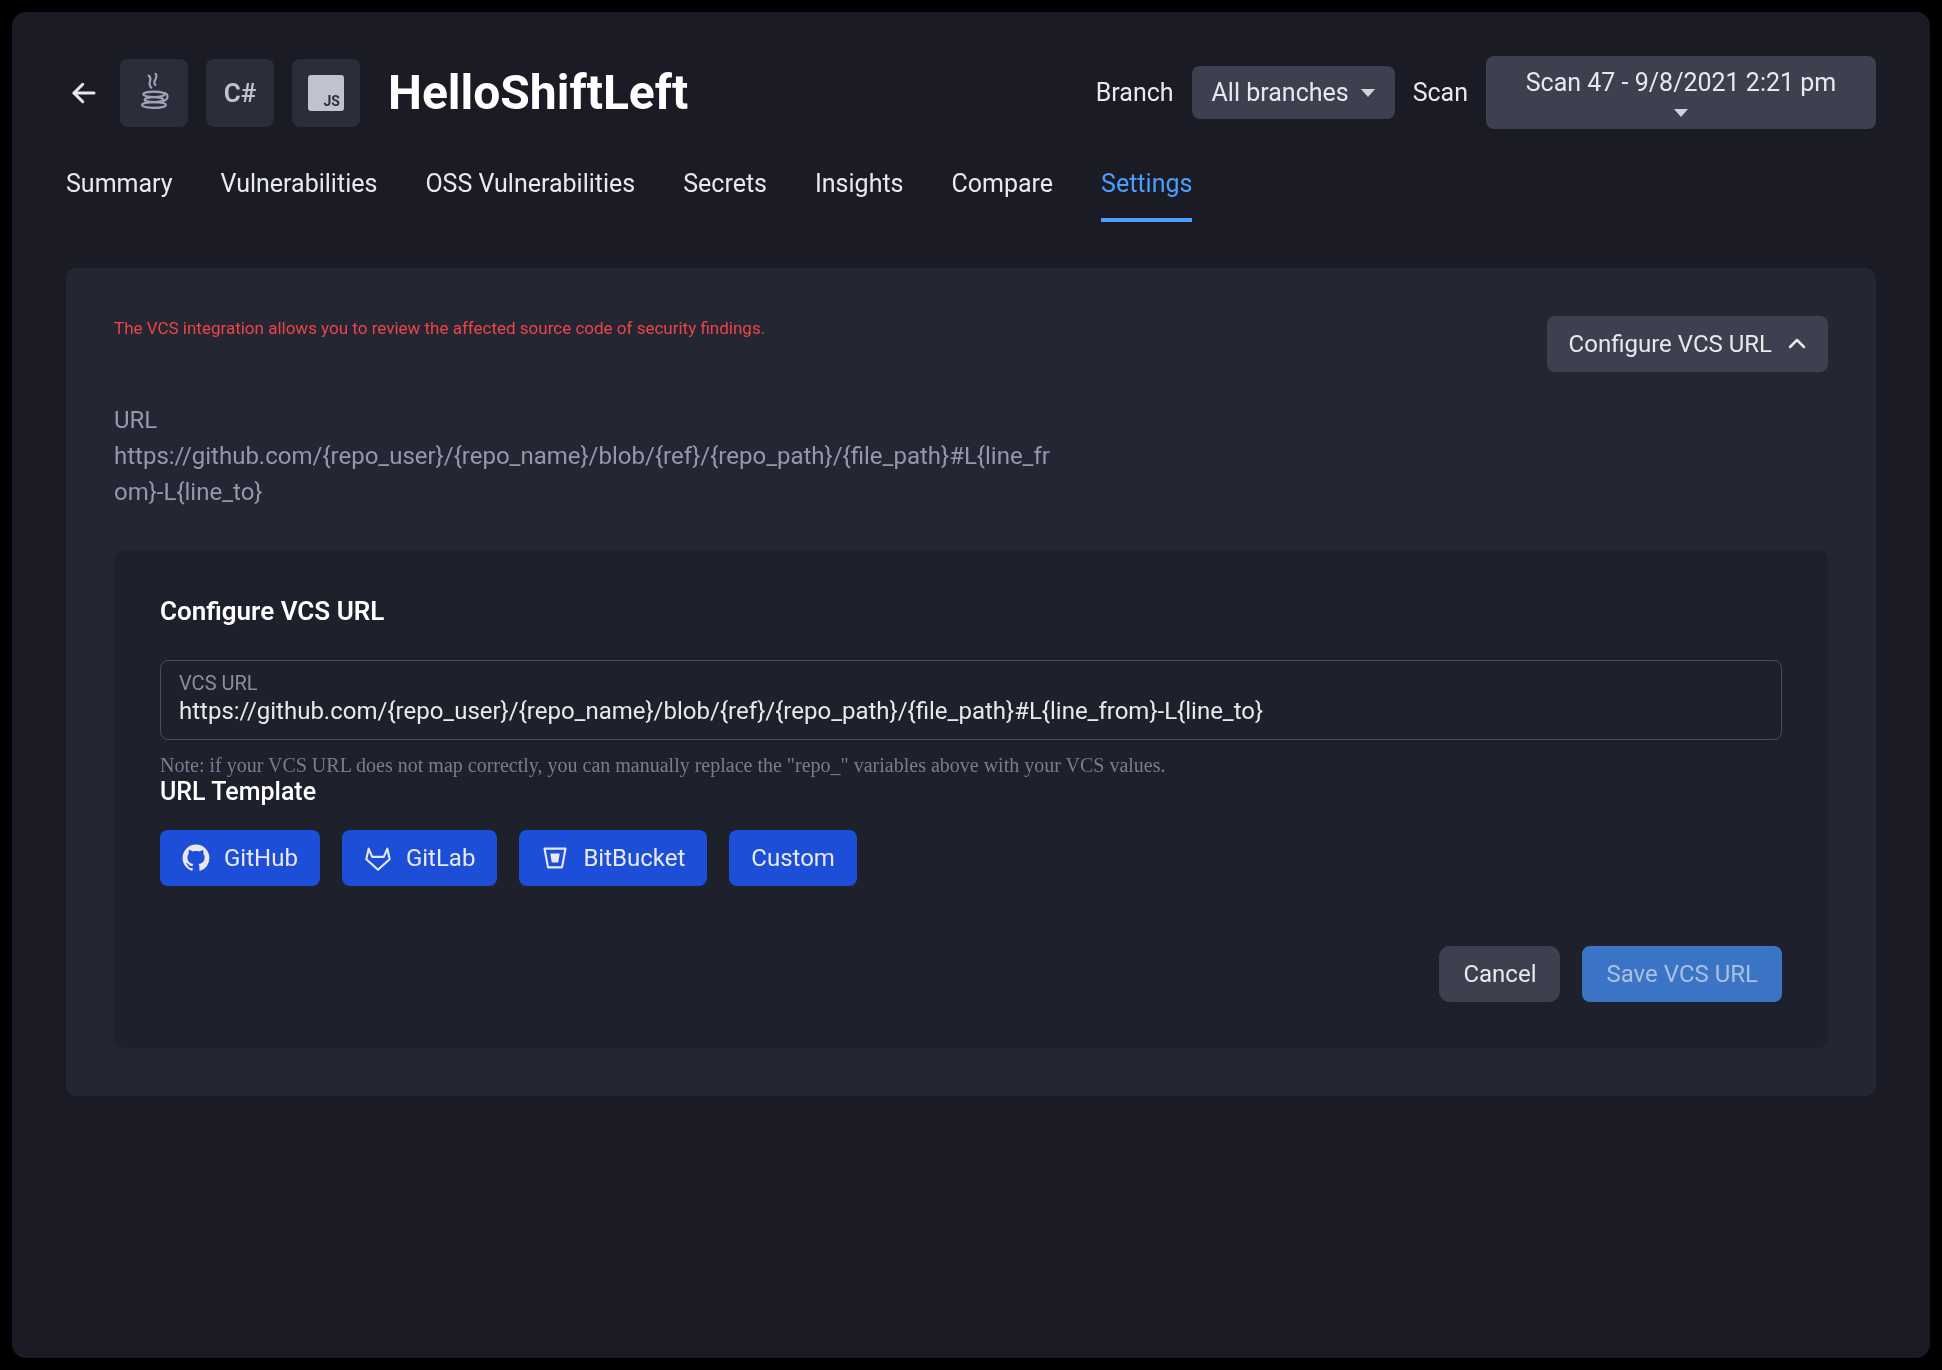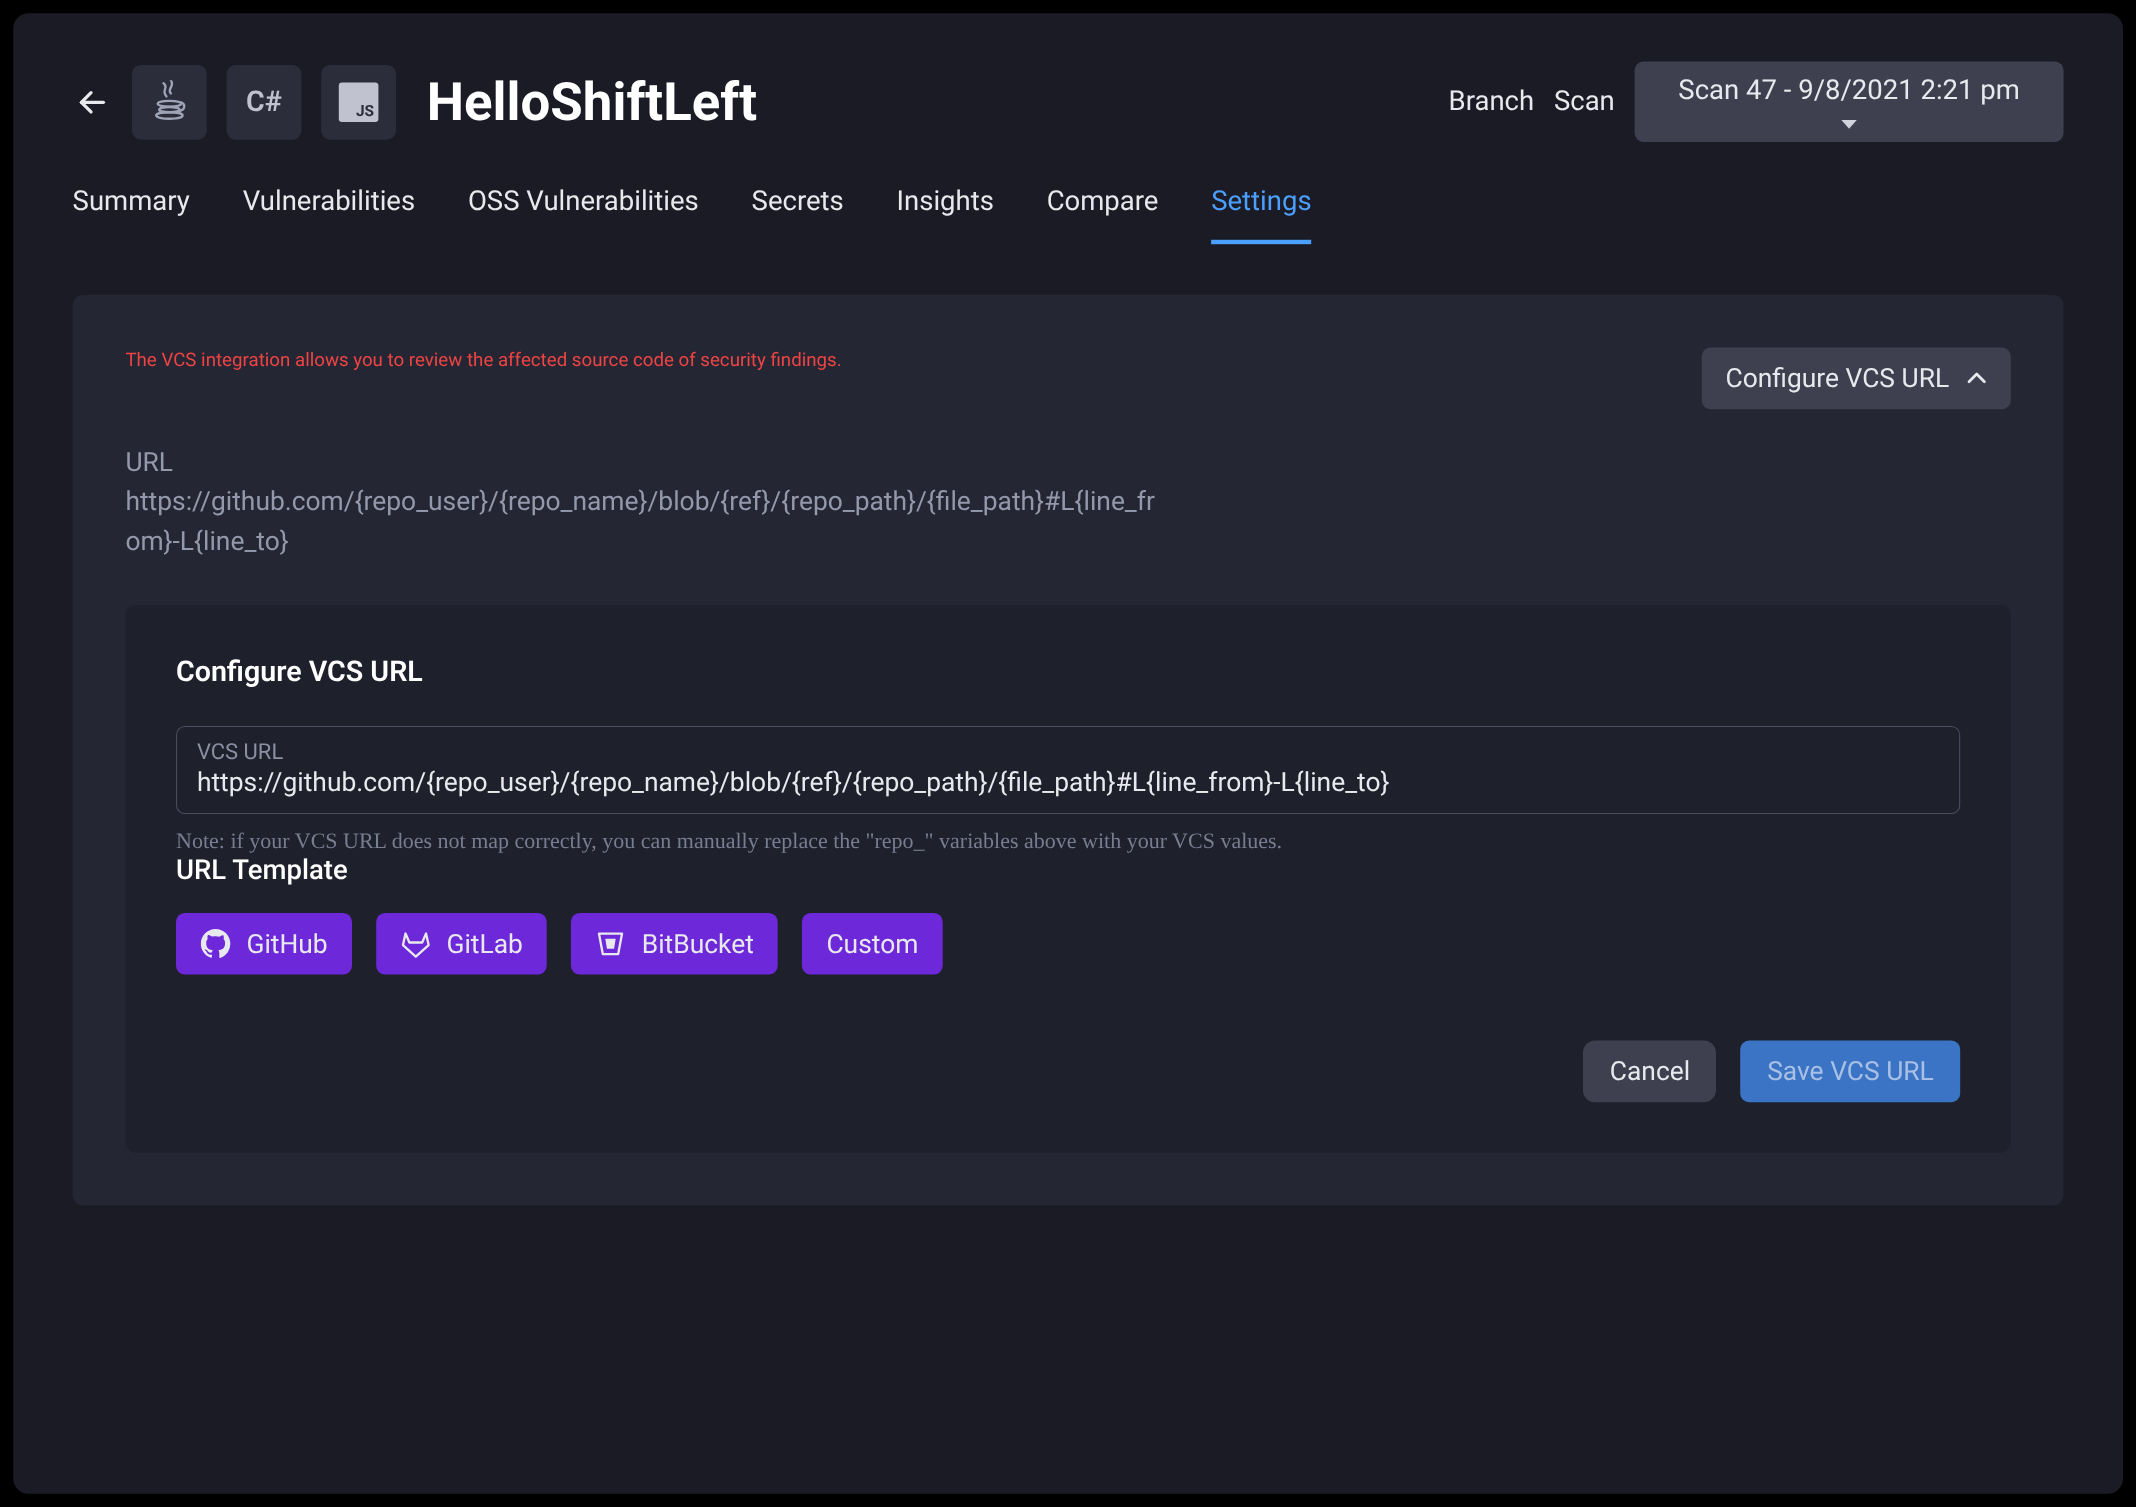--- a/index.html
+++ b/index.html
@@ -205,21 +205,21 @@
     font-weight: 500;
     color: #fff;
     margin-bottom: 24px;
   }
   .template-btns {
     display: flex;
     gap: 22px;
     margin-bottom: 60px;
   }
   .template-btn {
-    background: #6d28d9;
+    background: #1d4ed8;
     border-radius: 8px;
     padding: 14px 22px;
     display: flex;
     align-items: center;
     gap: 14px;
     font-size: 24px;
     color: #e8e9ed;
     cursor: pointer;
   }
   .actions {
@@ -267,20 +267,24 @@
     </div>
     <div class="lang-chip">C#</div>
     <div class="lang-chip" style="position:relative">
       <div style="width:36px;height:36px;background:#c0c3cf;border-radius:3px;position:relative">
         <span style="position:absolute;bottom:2px;right:4px;font-size:14px;font-weight:700;color:#2b2d3a">JS</span>
       </div>
     </div>
     <div class="app-title">HelloShiftLeft</div>
     <div class="header-spacer"></div>
     <div class="header-label">Branch</div>
+    <div class="dropdown">
+      <span>All branches</span>
+      <span class="caret-down"></span>
+    </div>
     <div class="header-label">Scan</div>
     <div class="dropdown scan-dd">
       <span>Scan 47 - 9/8/2021 2:21 pm</span>
       <span class="caret-down"></span>
     </div>
   </div>
 
   <div class="tabs">
     <div class="tab">Summary</div>
     <div class="tab">Vulnerabilities</div>

